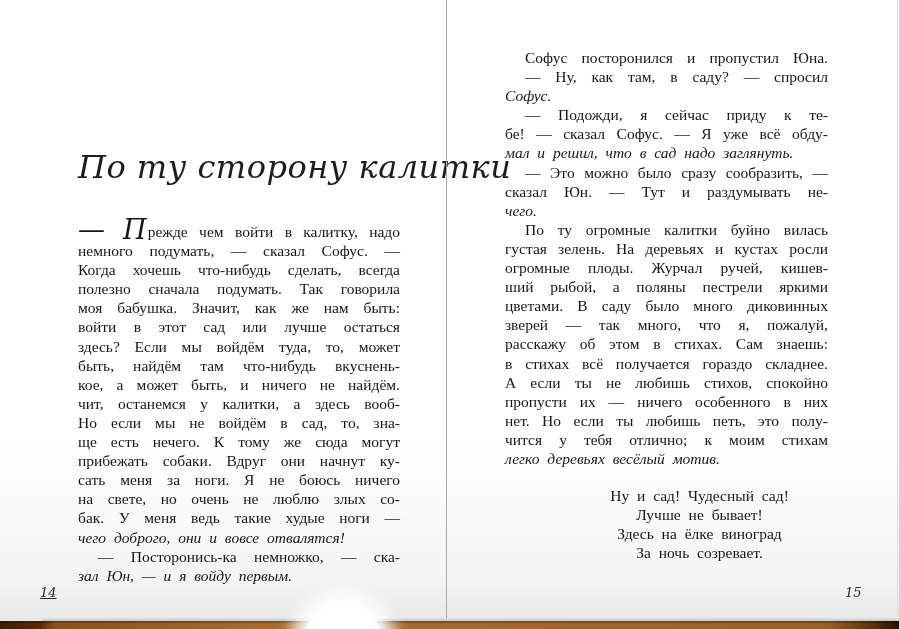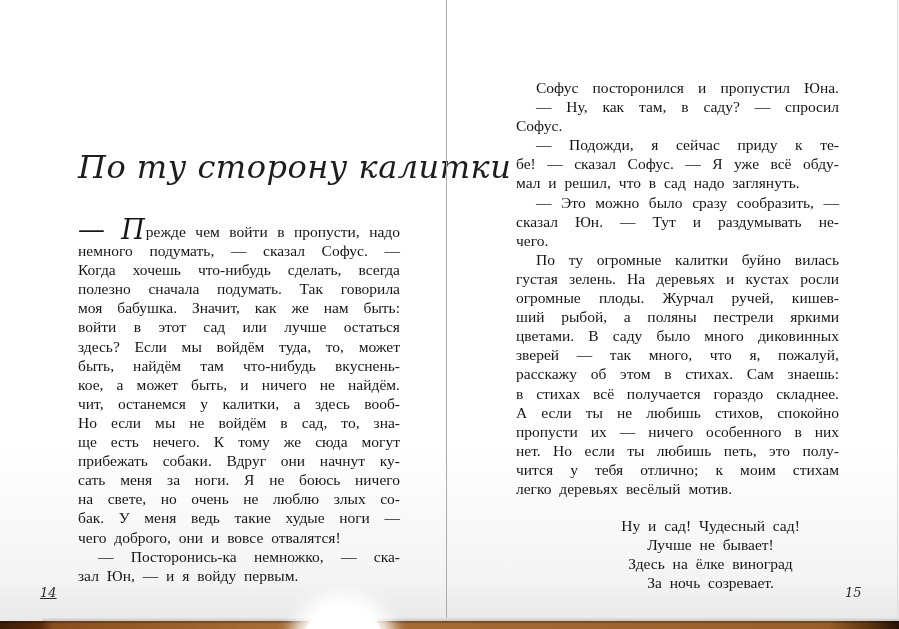--- a/index.html
+++ b/index.html
@@ -33,29 +33,29 @@
     position:absolute;left:302px;top:604px;width:82px;height:82px;
     border-radius:50%;
     background:#ffffff;
     box-shadow:0 0 16px 12px rgba(255,255,255,0.92);
     z-index:6;
   }
 
   
   .col{position:absolute;color:#161616;}
   .col-left{left:78px;top:222px;width:322px;}
-  .col-right{left:516px;top:48px;width:323px;margin-top:30px;}
+  .col-right{left:505px;top:48px;width:323px;}
 
   .line{
     font-size:15.5px;line-height:19.1px;
     text-align:justify;text-align-last:justify;
     word-spacing:4px;
     white-space:normal;
   }
-  .line.last{text-align-last:left;}
+  .line.last{text-align-last:left;font-style:italic;}
   .line.indent{text-indent:20px;}
 
   .chapter-title{
     position:absolute;left:78px;top:148px;width:340px;
     font-family:"DejaVu Serif", serif;font-style:italic;
     font-size:32px;letter-spacing:0.5px;color:#1d1d1d;
     white-space:nowrap;
   }
   .initial{
     font-family:"DejaVu Serif", serif;font-style:italic;
@@ -80,21 +80,21 @@
 </head>
 <body>
 
 <div class="spread">
 
   <div>
     <div class="chapter-title">По ту сторону калитки</div>
 
     <div class="col col-left">
       <div class="line">
-        <span class="initial">— П</span><span>режде чем войти в пропусти, надо</span>
+        <span class="initial">— П</span><span>режде чем войти в калитку, надо</span>
       </div>
       <div>
           <div class="line">немного подумать, — сказал Софус. —</div>
           <div class="line">Когда хочешь что-нибудь сделать, всегда</div>
           <div class="line">полезно сначала подумать. Так говорила</div>
           <div class="line">моя бабушка. Значит, как же нам быть:</div>
           <div class="line">войти в этот сад или лучше остаться</div>
           <div class="line">здесь? Если мы войдём туда, то, может</div>
           <div class="line">быть, найдём там что-нибудь вкуснень-</div>
           <div class="line">кое, а может быть, и ничего не найдём.</div>

